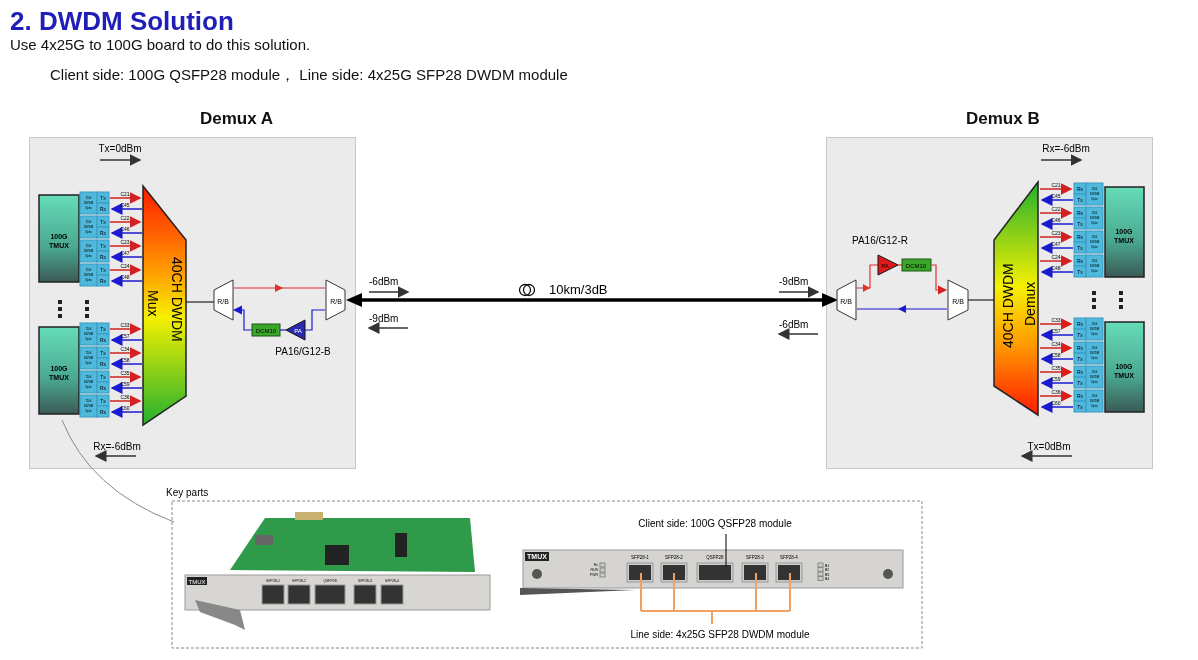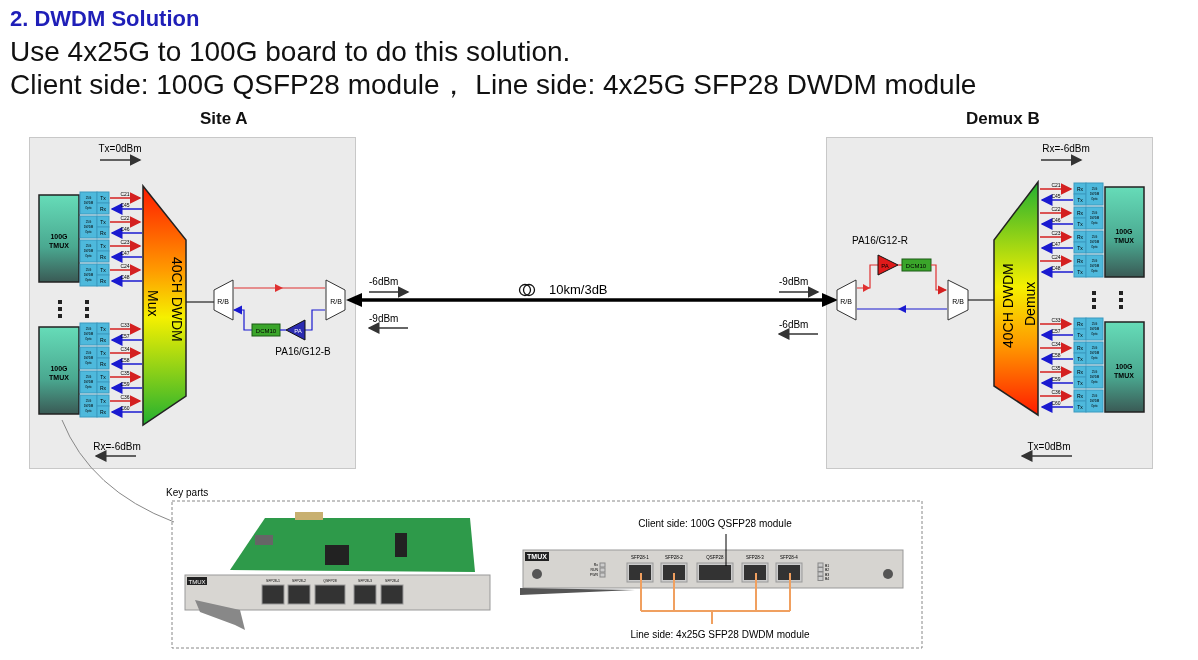--- a/index.html
+++ b/index.html
@@ -1,35 +1,35 @@
 <!DOCTYPE html>
 <html><head>
 <meta charset="utf-8">
 <style>
   html,body{margin:0;padding:0;background:#fff;}
   body{width:1198px;height:660px;position:relative;overflow:hidden;font-family:"Liberation Sans",sans-serif;color:#111;}
   .abs{position:absolute;}
-  #title{left:10px;top:6px;font-size:22px;font-weight:bold;color:#1f1fb8;}
-  .line{left:10px;font-size:28px;color:#111;}
+  #title{left:10px;top:6px;font-size:26px;font-weight:bold;color:#1f1fb8;}
+  .line{left:10px;font-size:15px;color:#111;}
   #l1{top:36px;}
-  #l2{top:66px;}
+  #l2{top:66px;margin-left:40px;}
   .site-title{font-size:17px;font-weight:bold;top:109px;}
   .site-box{background:#ebebeb;border:1px solid #c8c8c8;}
   #siteA{left:29px;top:137px;width:325px;height:330px;}
   #siteB{left:826px;top:137px;width:325px;height:330px;}
   svg text{font-family:"Liberation Sans",sans-serif;}
 </style>
 </head>
 <body>
 
 <div id="title" class="abs">2. DWDM Solution</div>
 <div id="l1" class="abs line">Use 4x25G to 100G board to do this solution.</div>
 <div id="l2" class="abs line">Client side: 100G QSFP28 module，  Line side: 4x25G SFP28 DWDM module</div>
 
-<div class="abs site-title" style="left:200px;">Site A</div>
+<div class="abs site-title" style="left:200px;">Demux A</div>
 <div class="abs site-title" style="left:966px;">Demux B</div>
 
 <div id="siteA" class="abs site-box"></div>
 <div id="siteB" class="abs site-box"></div>
 
 <svg class="abs" style="left:0;top:0;" width="1198" height="660">
   <defs>
     <linearGradient id="muxA" x1="0" y1="0" x2="0" y2="1">
       <stop offset="0" stop-color="#ff1a00"></stop>
       <stop offset="0.35" stop-color="#ff9900"></stop>

